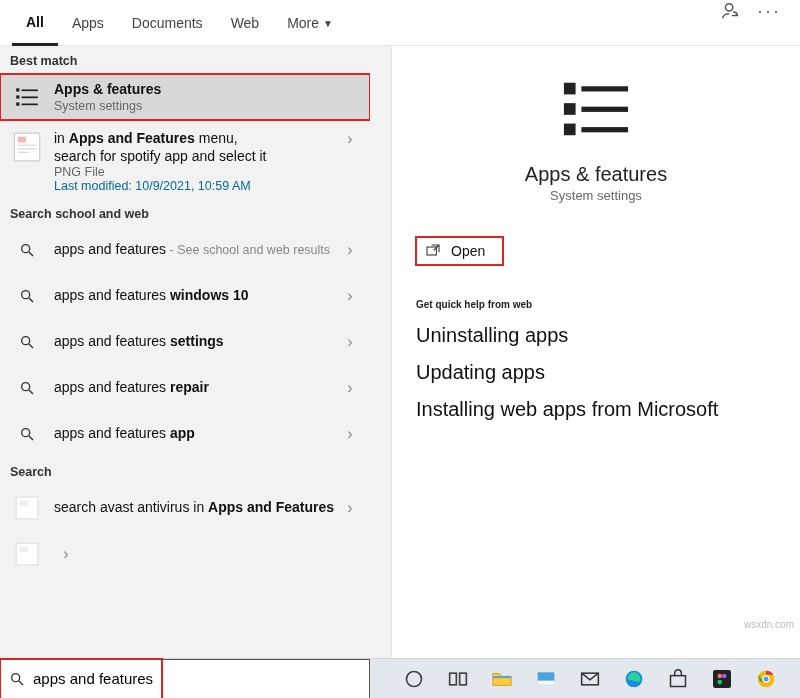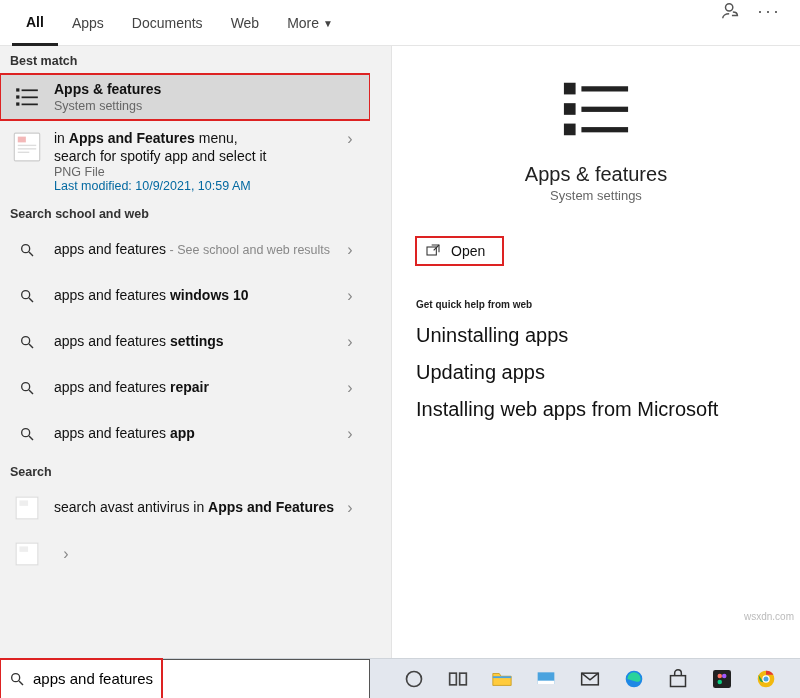--- a/index.html
+++ b/index.html
@@ -38,21 +38,21 @@
   .quick h3 { font-size:10px; font-weight:600; margin:34px 0 12px 0;}
   .quick .link { color:#111; font-size:20px; margin:14px 0; cursor:pointer;}
   
   .searchbar { height:40px; width:370px; background:#fff; border:1.5px solid #555; display:flex; align-items:center; padding:0 6px 0 8px; position:relative;}
   .searchbar.redbox::after { content:""; position:absolute; left:-2px; right:56%; top:-2px; bottom:-2px; border:2px solid #d22; pointer-events:none;}
   .searchbar input { border:0; outline:0; font-size:15px; flex:1; padding:4px 2px;}
   
   .taskbar { height:40px; background:#e3e7ee; border-top:1px solid #cfd4da; display:flex; align-items:center;}
   .taskbar .seg { display:flex; height:100%;}
   .tb-btn { width:44px; height:100%; display:flex; align-items:center; justify-content:center; cursor:pointer;}
-  .watermark { position:absolute; right:6px; bottom:36px; font-size:10px; color:#bbb;}
+  .watermark { position:absolute; right:6px; bottom:28px; font-size:10px; color:#bbb;}
   b { font-weight:600; }
 </style>
 </head>
 <body>
 <div class="window">
 
 <div class="tabs">
   <div class="tab active">All</div>
   <div class="tab">Apps</div>
   <div class="tab">Documents</div>

